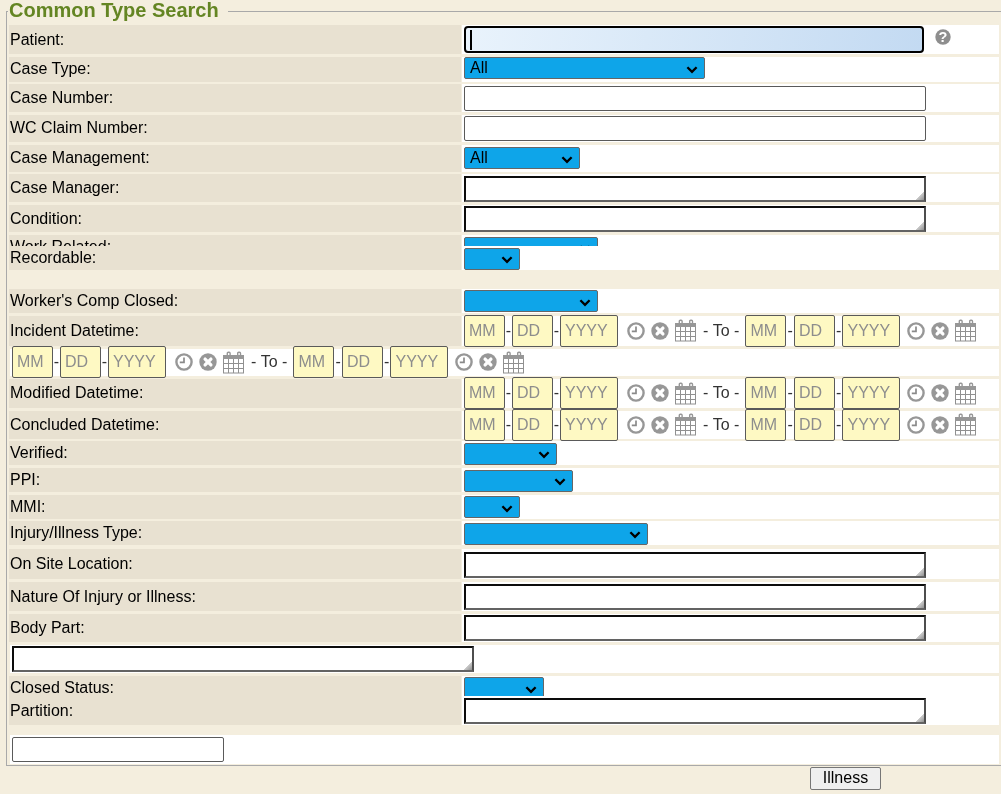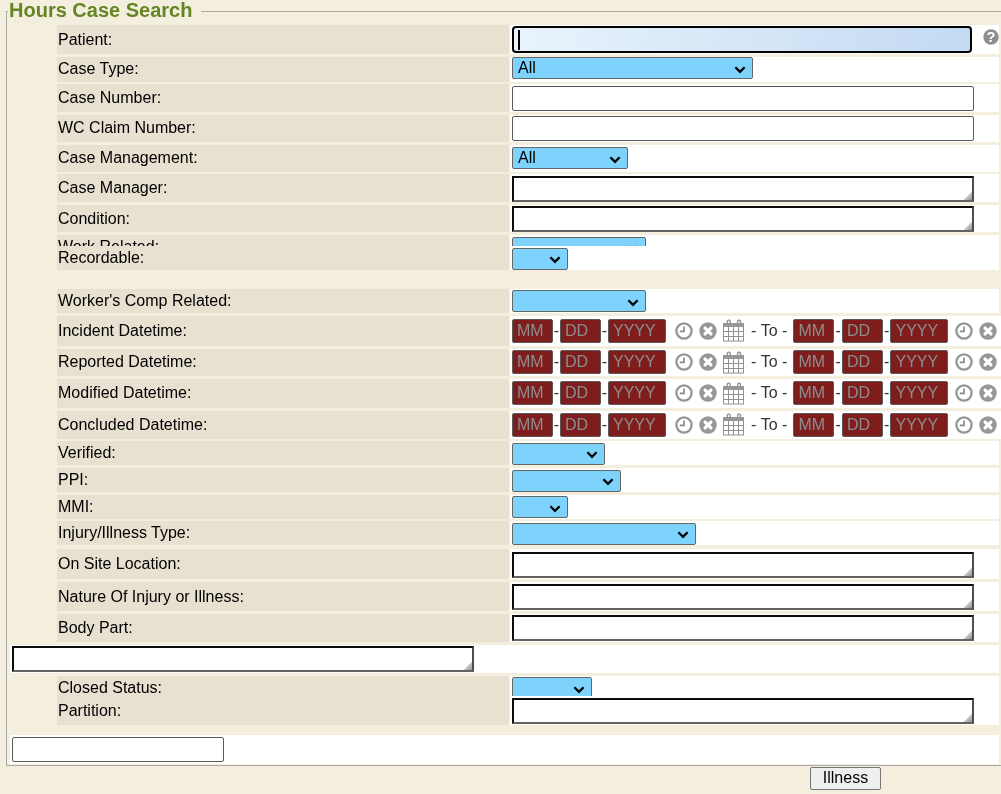--- a/index.html
+++ b/index.html
@@ -1,42 +1,42 @@
 <!DOCTYPE html>
 <html><head><meta charset="utf-8"><style>
 * { box-sizing: border-box; margin:0; padding:0; }
 html,body { width:1001px; height:794px; overflow:hidden; }
 body { background:#f4eede; font-family:"Liberation Sans", sans-serif; font-size:16px; color:#000; position:relative; }
 #fs { position:absolute; left:6px; top:11px; width:996px; height:754.5px; border:1px solid #a9a9a9; border-right:none; }
 #legend { position:absolute; left:8px; top:-1px; height:23px; line-height:23px; background:#f4eede; padding:0 9px 0 1px; font-size:20px; font-weight:bold; color:#648523; z-index:2; }
 .row { position:absolute; left:9px; width:990px; display:flex; }
-.lab { width:452px; background:#e8e1d1; display:flex; align-items:center; padding-left:1px; flex:none;margin-left:48px; }
+.lab { width:452px; background:#e8e1d1; display:flex; align-items:center; padding-left:1px; flex:none; }
 .val { flex:1; background:#fff; display:flex; align-items:center; padding-left:2px; margin-left:1px; position:relative; }
 input,textarea { font-family:"Liberation Sans", sans-serif; font-size:16px; outline:none; }
 .ti { height:25px; width:462px; border:1px solid #5a5a5a; border-radius:2px; background:#fff; padding:0 4px; }
 .pat { height:27px; width:460px; border:2.5px solid #000; border-radius:4px; background:linear-gradient(100deg,#e9f3fc,#c3daf2); position:relative; }
 .caret { position:absolute; left:3.5px; top:2px; width:2.4px; height:20px; background:#000; }
 .help { margin-left:11px; }
 .ta { margin-top:1px; height:26px; width:462px; border-style:solid; border-width:2px; border-color:#0c0c0c #4e4e4e #636363 #0c0c0c; background:#fff; position:relative; }
 .rh { position:absolute; right:0px; bottom:0px; width:8px; height:8px; background:linear-gradient(135deg, rgba(0,0,0,0) 50%, #c9c9c9 50%, #8f8f8f 100%); }
-.sel { height:22px; border:1px solid #666; border-radius:2px; background:#7dd3fc; display:flex; align-items:center; padding-left:5px; position:relative; align-self:flex-end; margin-bottom:0.5px; }
+.sel { height:22px; border:1px solid #666; border-radius:2px; background:#0ea5e9; display:flex; align-items:center; padding-left:5px; position:relative; align-self:flex-end; margin-bottom:0.5px; }
 .selc { align-self:center; margin-bottom:0; }
 .selt { align-self:flex-start; margin-top:0.7px; margin-bottom:0; }
 .sel svg.chev { position:absolute; right:6px; top:7.5px; }
-.dt { height:24px; border:1px solid #5a5a5a; border-radius:2px; color:#8d8d8d; padding:0 0 0 4px; background:#7f1d1d; flex:none; }
+.dt { height:32px; border:1px solid #5a5a5a; border-radius:2px; color:#8d8d8d; padding:0 0 0 4px; background:#fef9c3; flex:none; }
 .dt::placeholder { color:#8d8d8d; opacity:1; }
 .mm { width:41px; }
 .yy { width:57.5px; }
 .dash { text-align:center; color:#333; flex:none; }
 .toto { color:#333; margin-left:7px; margin-right:6px; flex:none; white-space:pre; }
 .ico { flex:none; display:block; }
 #btn { position:absolute; left:810px; top:767px; width:71px; height:22.5px; background:#efefef; border:1px solid #767676; border-radius:2px; display:flex; align-items:center; justify-content:center; }
 </style></head><body>
 <div id="fs"></div>
-<div id="legend">Hours Case Search</div>
+<div id="legend">Common Type Search</div>
 <div class="row" style="top:25.0px;height:29.0px">
     <div class="lab">Patient:</div>
     <div class="val">
       <div class="pat">
         <div class="caret"></div>
       </div>
       <svg class="help" width="16" height="16" viewBox="0 0 16 16" style="position:relative;top:-2.5px">
         <circle cx="8" cy="8" r="7.7" fill="#8e8e8e"></circle>
         <text x="8" y="13" text-anchor="middle" font-family="Liberation Sans" font-size="14.5" font-weight="bold" fill="#fff">?</text>
       </svg>
@@ -108,21 +108,21 @@
     <div class="val">
       <div class="sel" style="width:56px">
         <span></span>
         <svg class="chev" width="12" height="8" viewBox="0 0 12 8">
           <path d="M1.4 1.2 L6 5.9 L10.6 1.2" fill="none" stroke="#000" stroke-width="2.3"></path>
         </svg>
       </div>
     </div>
   </div>
 <div class="row" style="top:288.8px;height:24.0px">
-    <div class="lab">Worker's Comp Related:</div>
+    <div class="lab">Worker's Comp Closed:</div>
     <div class="val">
       <div class="sel" style="width:133.5px">
         <span></span>
         <svg class="chev" width="12" height="8" viewBox="0 0 12 8">
           <path d="M1.4 1.2 L6 5.9 L10.6 1.2" fill="none" stroke="#000" stroke-width="2.3"></path>
         </svg>
       </div>
     </div>
   </div>
 <div class="row" style="top:316.0px;height:29.5px">
@@ -177,21 +177,20 @@
         <rect x="0.5" y="4.5" width="20" height="17.5" fill="#fff" stroke="#909090" stroke-width="1"></rect>
         <rect x="0.5" y="4.5" width="20" height="3" fill="#979797" stroke="#979797" stroke-width="1"></rect>
         <g stroke="#909090" stroke-width="1" fill="none">
           <path d="M0.5 12.5 H20.5 M0.5 17.5 H20.5"></path>
           <path d="M5.5 8 V22 M10.5 8 V22 M15.5 8 V22"></path>
         </g>
       </svg>
     </div>
   </div>
 <div class="row" style="top:348.5px;height:27.5px">
-    <div class="lab">Reported Datetime:</div>
     <div class="val">
       <input class="dt mm" value="" placeholder="MM" style="">
       <span class="dash" style="width:7px">-</span>
       <input class="dt mm" placeholder="DD" style="">
       <span class="dash" style="width:7px">-</span>
       <input class="dt yy" placeholder="YYYY" style="">
       <span style="width:9px"></span>
       <svg class="ico" width="18" height="18" viewBox="0 0 18 18">
         <circle cx="9" cy="9" r="7.6" fill="#fff" stroke="#979797" stroke-width="2.4"></circle>
         <path d="M9 4.6 L9 9.4 L4.8 9.4" fill="none" stroke="#8a8a8a" stroke-width="1.7"></path>

